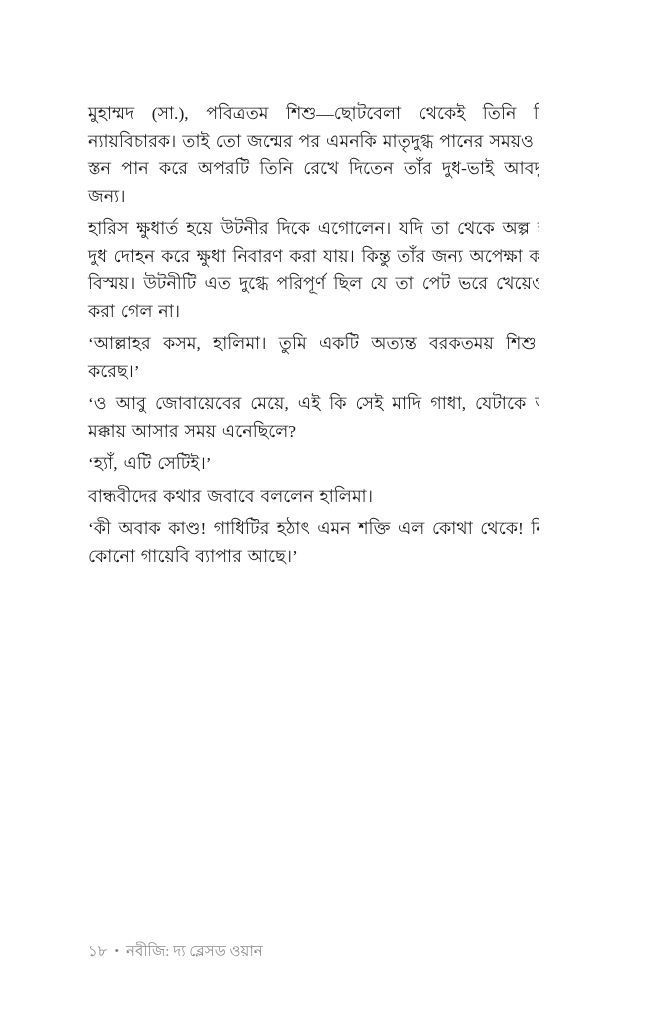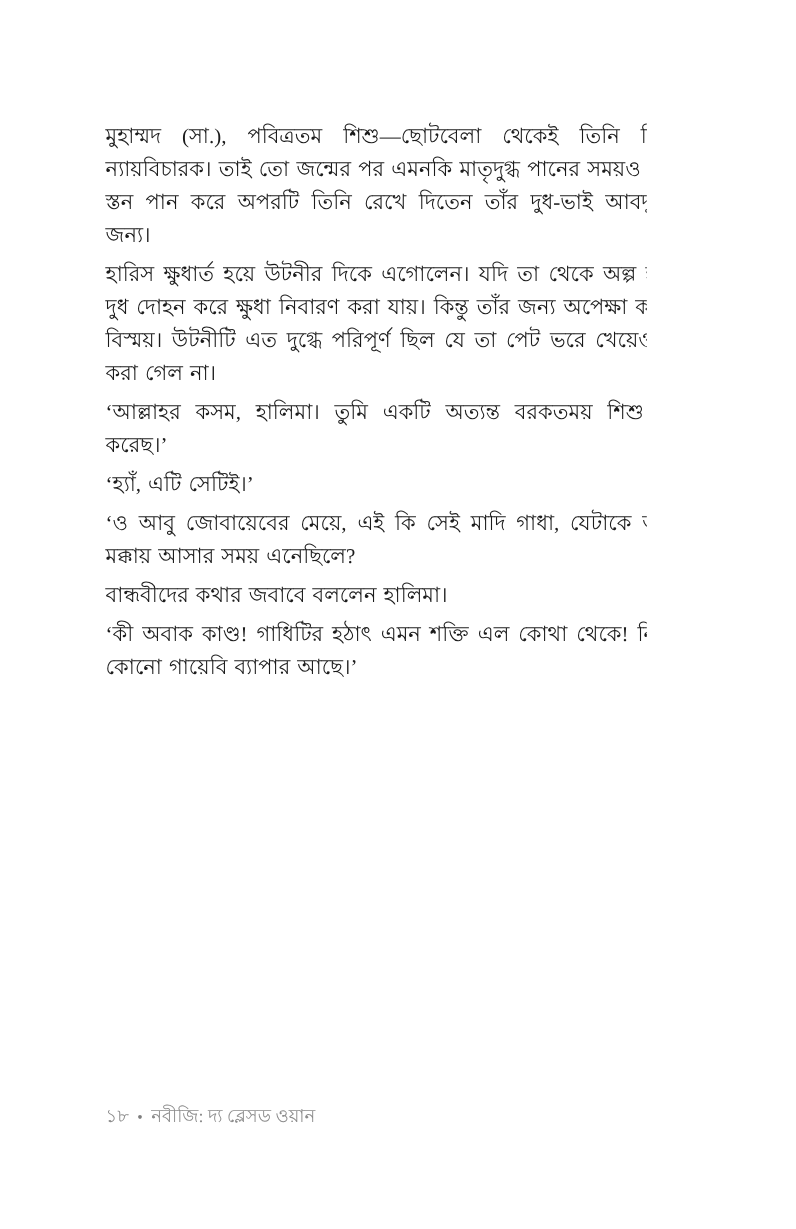--- a/index.html
+++ b/index.html
@@ -30,21 +30,21 @@
     font-size: 17.5px;
     line-height: 27.5px;
     color: #1b1b1b;
     text-align: justify;
     text-justify: inter-word;
     word-spacing: 1.5px;
   }
   .footer {
     position: absolute;
     left: 88px;
-    top: 920px;
+    top: 940px;
     font-size: 15px;
     line-height: 22px;
     color: #8c8c8c;
     display: flex;
     align-items: center;
     gap: 7px;
     white-space: nowrap;
   }
   .footer .bullet {
     font-size: 13px;
@@ -54,22 +54,22 @@
 </style>
 </head>
 <body>
 
 <div class="page">
 
   <div class="content">
     <p class="para">মুহাম্মদ (সা.), পবিত্রতম শিশু—ছোটবেলা থেকেই তিনি ছিলেন ন্যায়বিচারক। তাই তো জন্মের পর এমনকি মাতৃদুগ্ধ পানের সময়ও একটি স্তন পান করে অপরটি তিনি রেখে দিতেন তাঁর দুধ-ভাই আবদুল্লাহর জন্য।</p>
     <p class="para">হারিস ক্ষুধার্ত হয়ে উটনীর দিকে এগোলেন। যদি তা থেকে অল্প হলেও দুধ দোহন করে ক্ষুধা নিবারণ করা যায়। কিন্তু তাঁর জন্য অপেক্ষা করছিল বিস্ময়। উটনীটি এত দুগ্ধে পরিপূর্ণ ছিল যে তা পেট ভরে খেয়েও শেষ করা গেল না।</p>
     <p class="para">‘আল্লাহর কসম, হালিমা। তুমি একটি অত্যন্ত বরকতময় শিশু লাভ করেছ।’</p>
+    <p class="para">‘ও আবু জোবায়েবের মেয়ে, এই কি সেই মাদি গাধা, যেটাকে আমরা মক্কায় আসার সময় এনেছিলে?</p>
     <p class="para">‘হ্যাঁ, এটি সেটিই।’</p>
-    <p class="para">‘ও আবু জোবায়েবের মেয়ে, এই কি সেই মাদি গাধা, যেটাকে আমরা মক্কায় আসার সময় এনেছিলে?</p>
     <p class="para">বান্ধবীদের কথার জবাবে বললেন হালিমা।</p>
     <p class="para">‘কী অবাক কাণ্ড! গাধিটির হঠাৎ এমন শক্তি এল কোথা থেকে! নিশ্চয়ই কোনো গায়েবি ব্যাপার আছে।’</p>
   </div>
 
   <div class="footer">
     <span>১৮</span>
     <span class="bullet">•</span>
     <span>নবীজি: দ্য ব্লেসড ওয়ান</span>
   </div>
 

